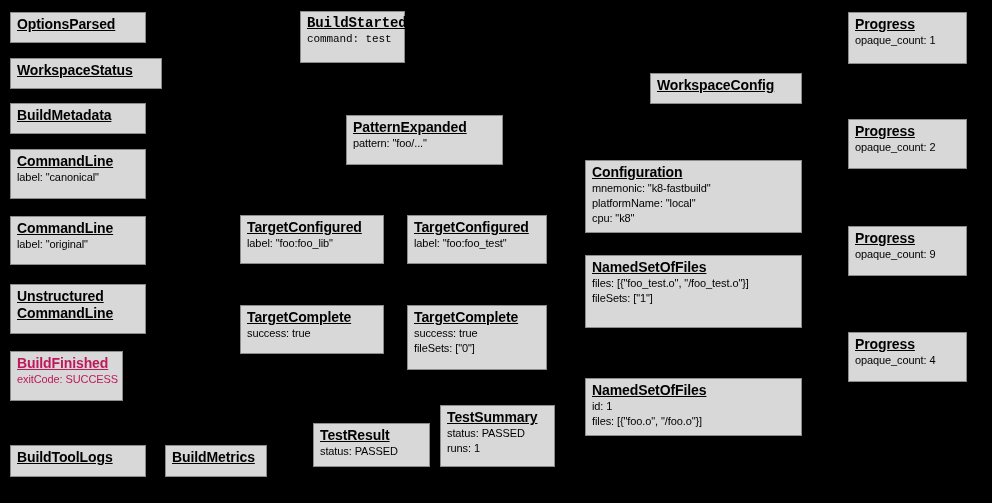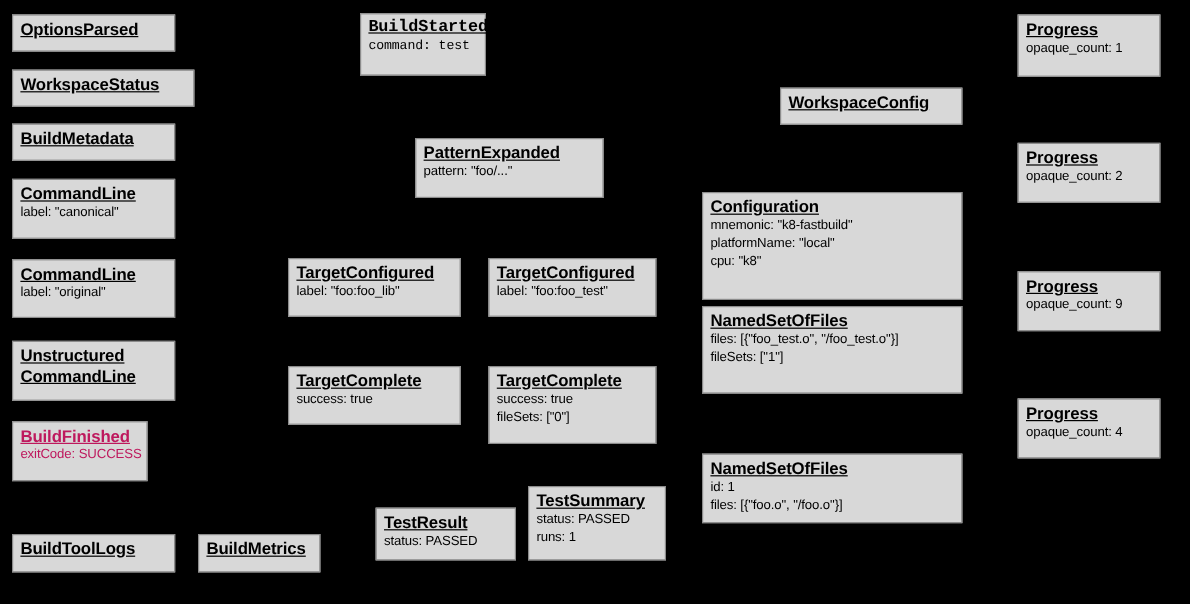--- a/index.html
+++ b/index.html
@@ -89,21 +89,21 @@
       <span class="node-fields">
         <span class="node-field">opaque_count: 2</span>
       </span>
     </div>
     <div class="node" style="left: 10px; top: 149px; width: 136px; height: 50px; background: rgb(216, 216, 216); border-color: rgb(140, 140, 140); color: rgb(0, 0, 0);">
       <span class="node-title">CommandLine</span>
       <span class="node-fields">
         <span class="node-field">label: "canonical"</span>
       </span>
     </div>
-    <div class="node" style="left: 585px; top: 160px; width: 217px; height: 90px; background: rgb(216, 216, 216); border-color: rgb(140, 140, 140); color: rgb(0, 0, 0);">
+    <div class="node" style="left: 585px; top: 160px; width: 217px; height: 73px; background: rgb(216, 216, 216); border-color: rgb(140, 140, 140); color: rgb(0, 0, 0);">
       <span class="node-title">Configuration</span>
       <span class="node-fields">
         <span class="node-field">mnemonic: "k8-fastbuild"</span>
         <span class="node-field">platformName: "local"</span>
         <span class="node-field">cpu: "k8"</span>
       </span>
     </div>
     <div class="node" style="left: 10px; top: 216px; width: 136px; height: 49px; background: rgb(216, 216, 216); border-color: rgb(140, 140, 140); color: rgb(0, 0, 0);">
       <span class="node-title">CommandLine</span>
       <span class="node-fields">

